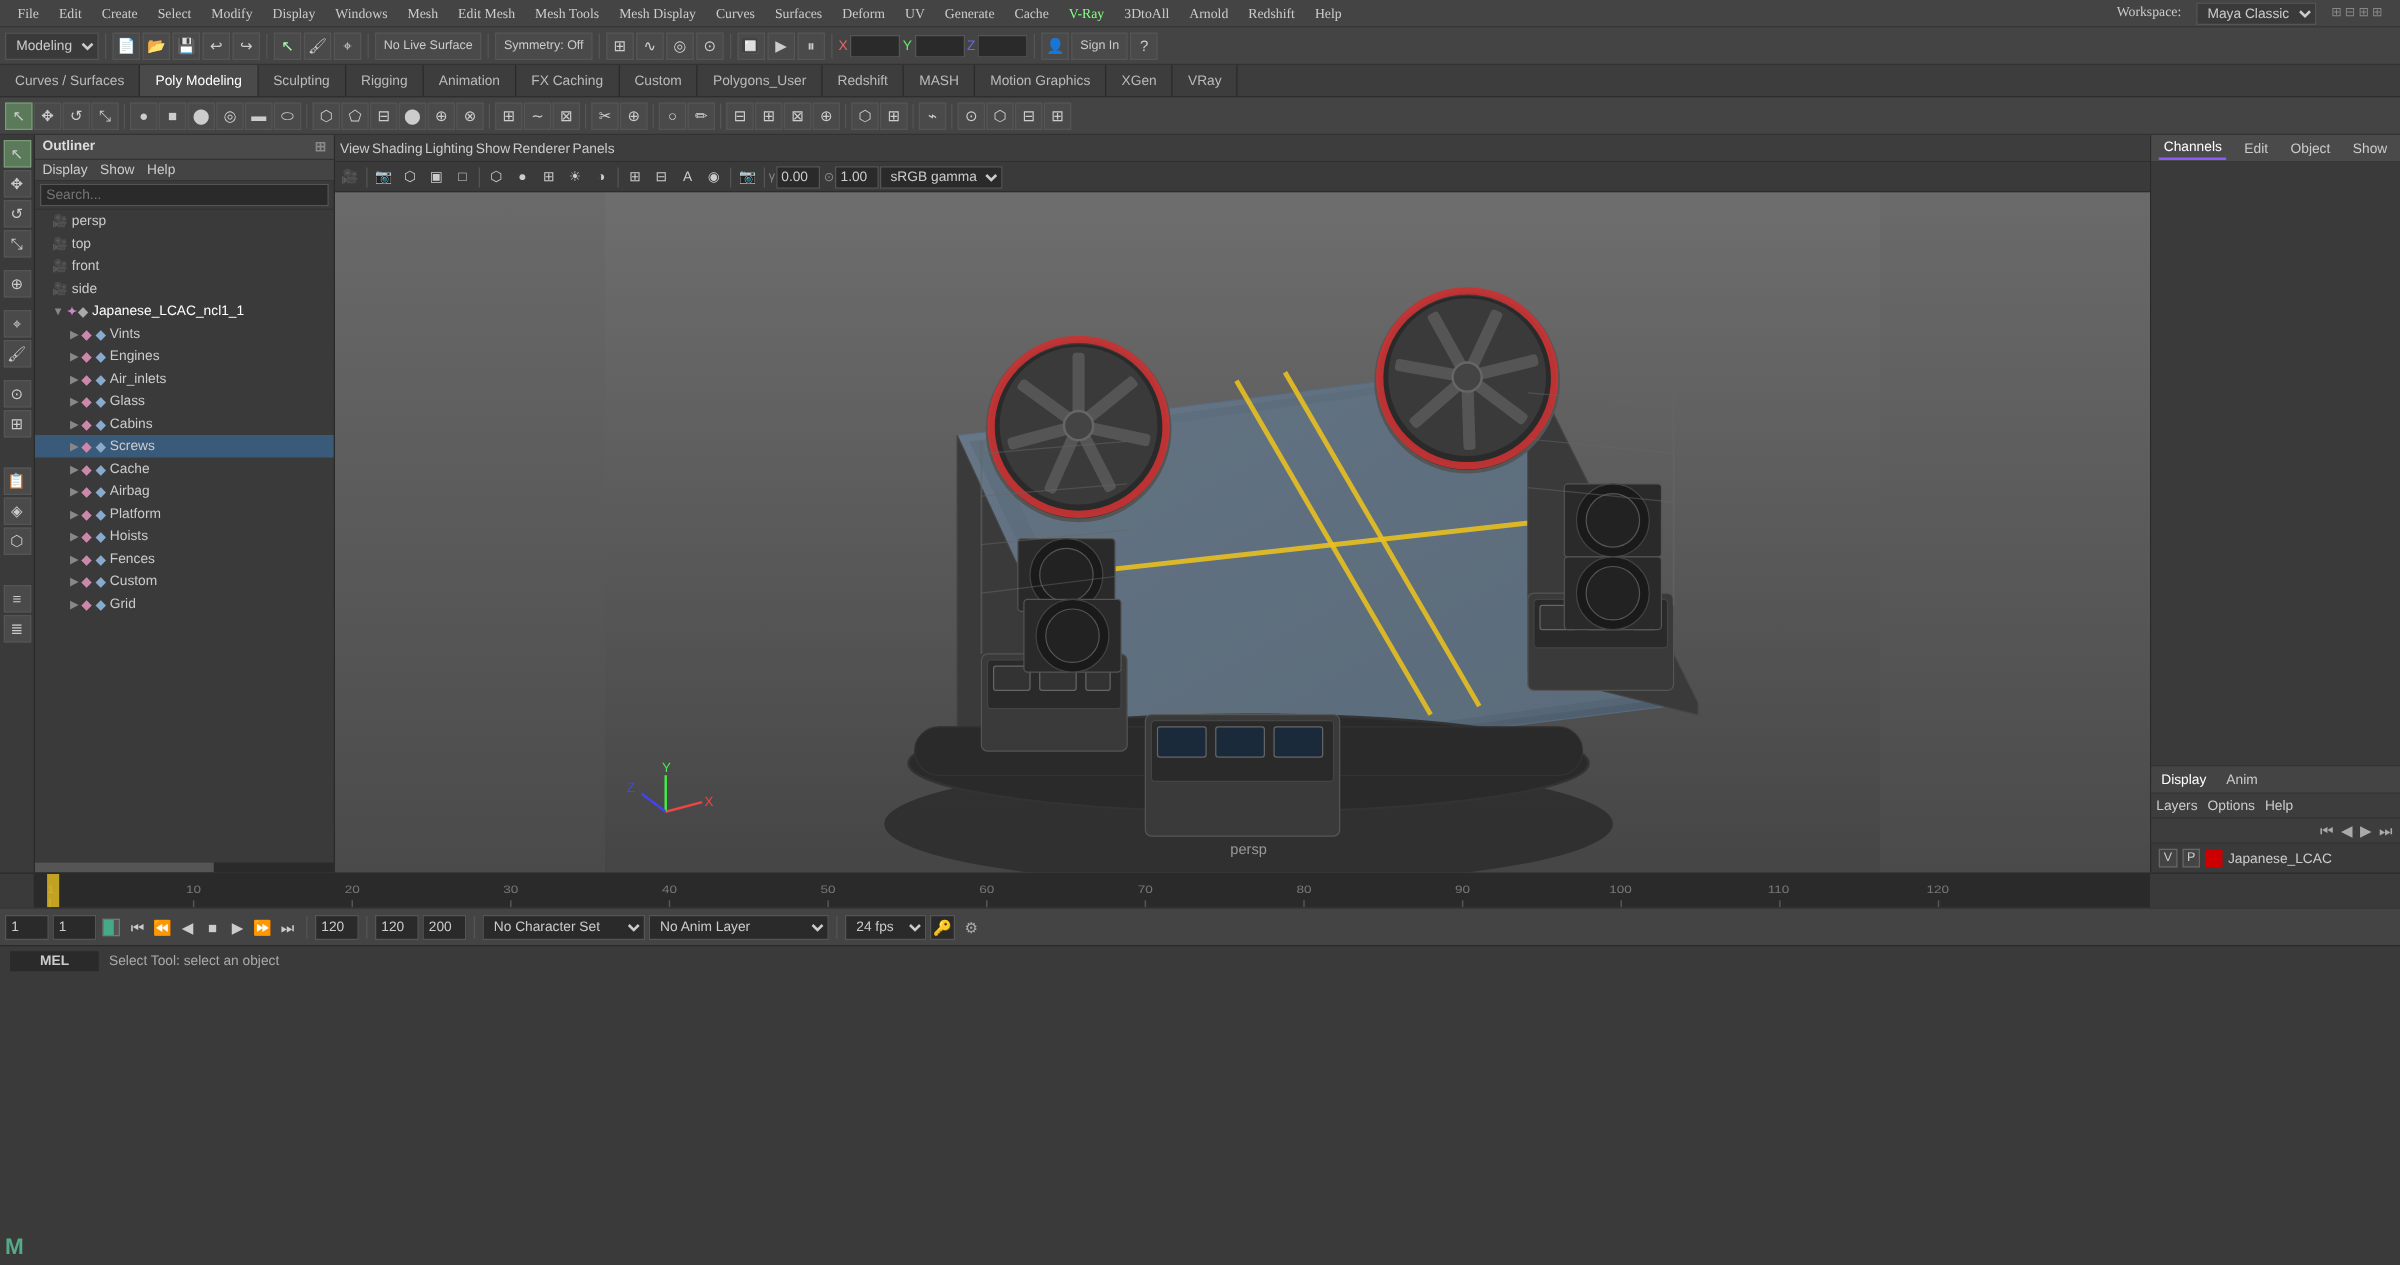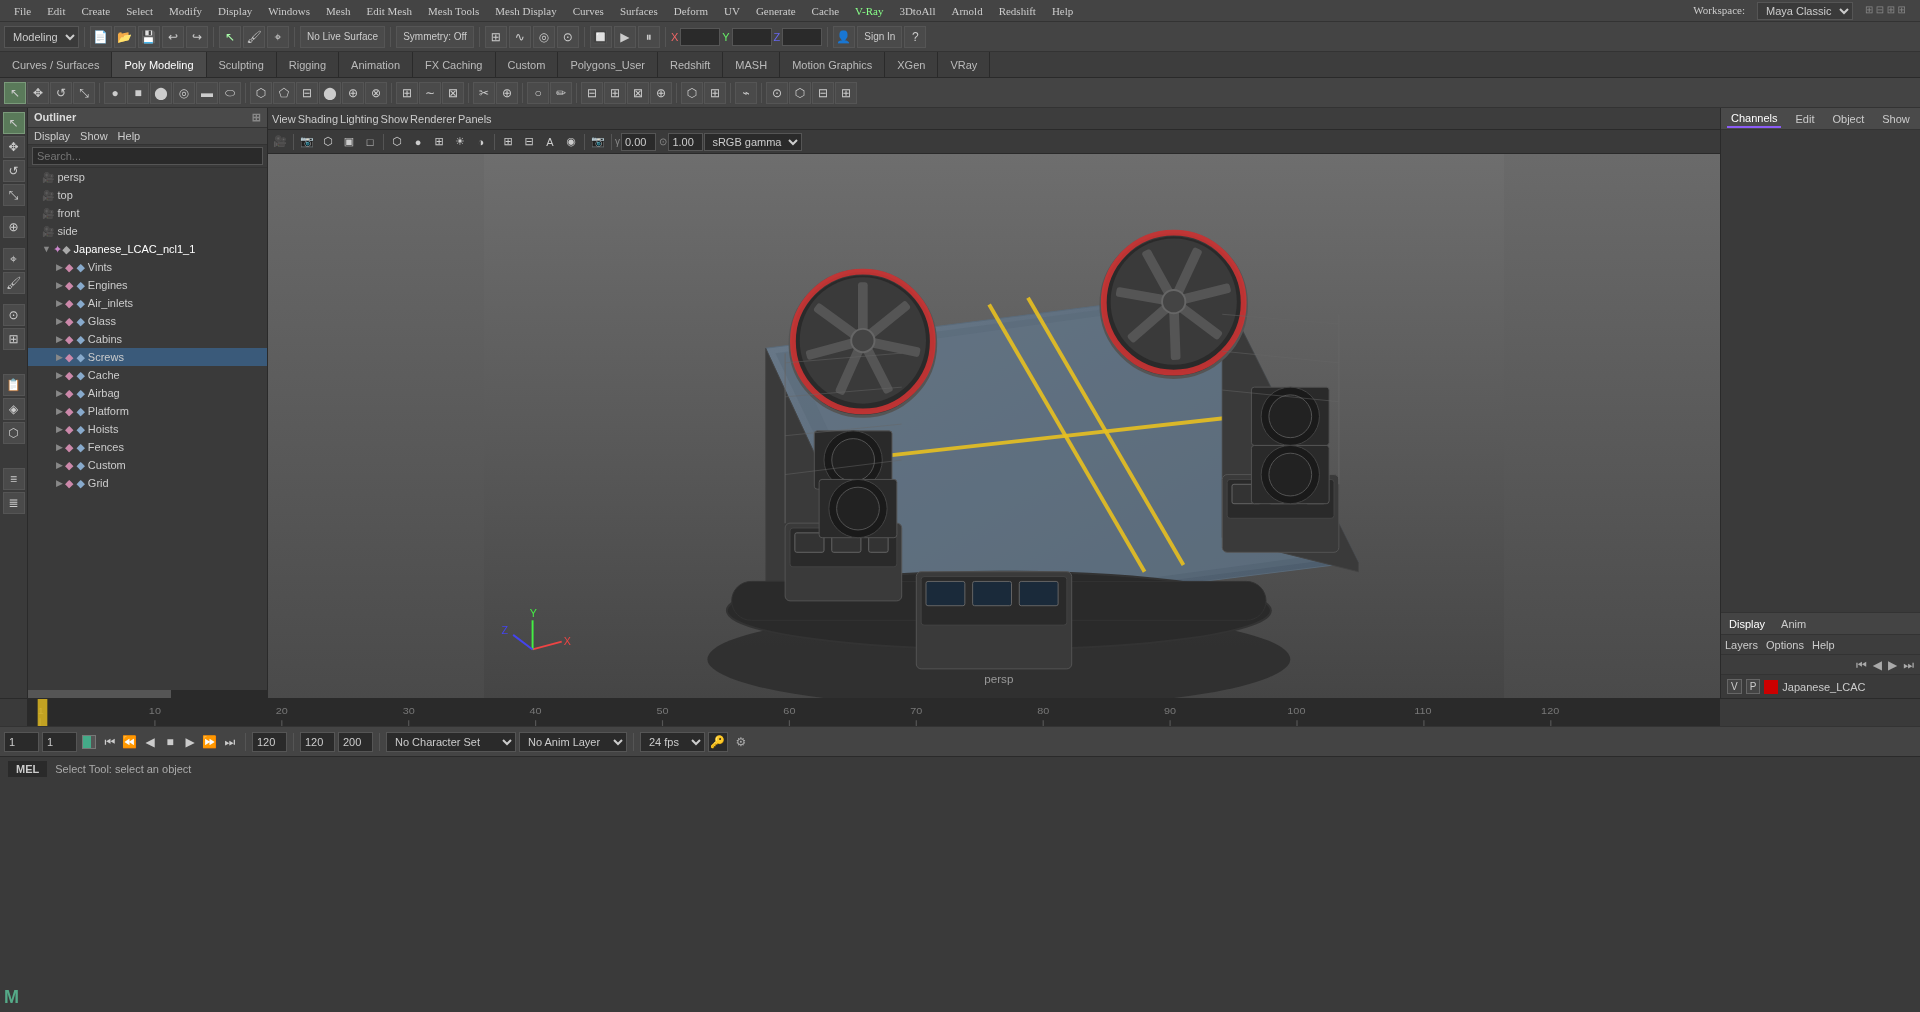--- a/index.html
+++ b/index.html
@@ -471,21 +471,21 @@
       height: 25px;
       background: #3a3a3a;
       border-top: 1px solid #2a2a2a;
       display: flex;
       align-items: center;
       padding: 0 8px;
       gap: 8px;
     }
     #status-mode {
       background: #2a2a2a;
-      padding: 2px 8px;
+      padding: 2px 24px;
       font-size: 11px;
       color: #ccc;
       font-weight: bold;
     }
     #status-text {
       font-size: 11px;
       color: #aaa;
     }
 
     
@@ -1077,21 +1077,21 @@
 
   <input class="bt-input" style="width: 35px;" value="120">
   <input class="bt-input" style="width: 35px;" value="200">
 
   <div class="bt-sep"></div>
 
   <select class="bt-select" style="width:130px;">
     <option>No Character Set</option>
   </select>
 
-  <select class="bt-select" style="width:108px;">
+  <select class="bt-select" style="width:144px;">
     <option>No Anim Layer</option>
   </select>
 
   <div class="bt-sep"></div>
 
   <select class="bt-select" style="width:65px;">
     <option>24 fps</option>
   </select>
 
   <div class="bt-icon" style="background:#2a2a2a;border:1px solid #555;width:20px;height:20px;">🔑</div>

